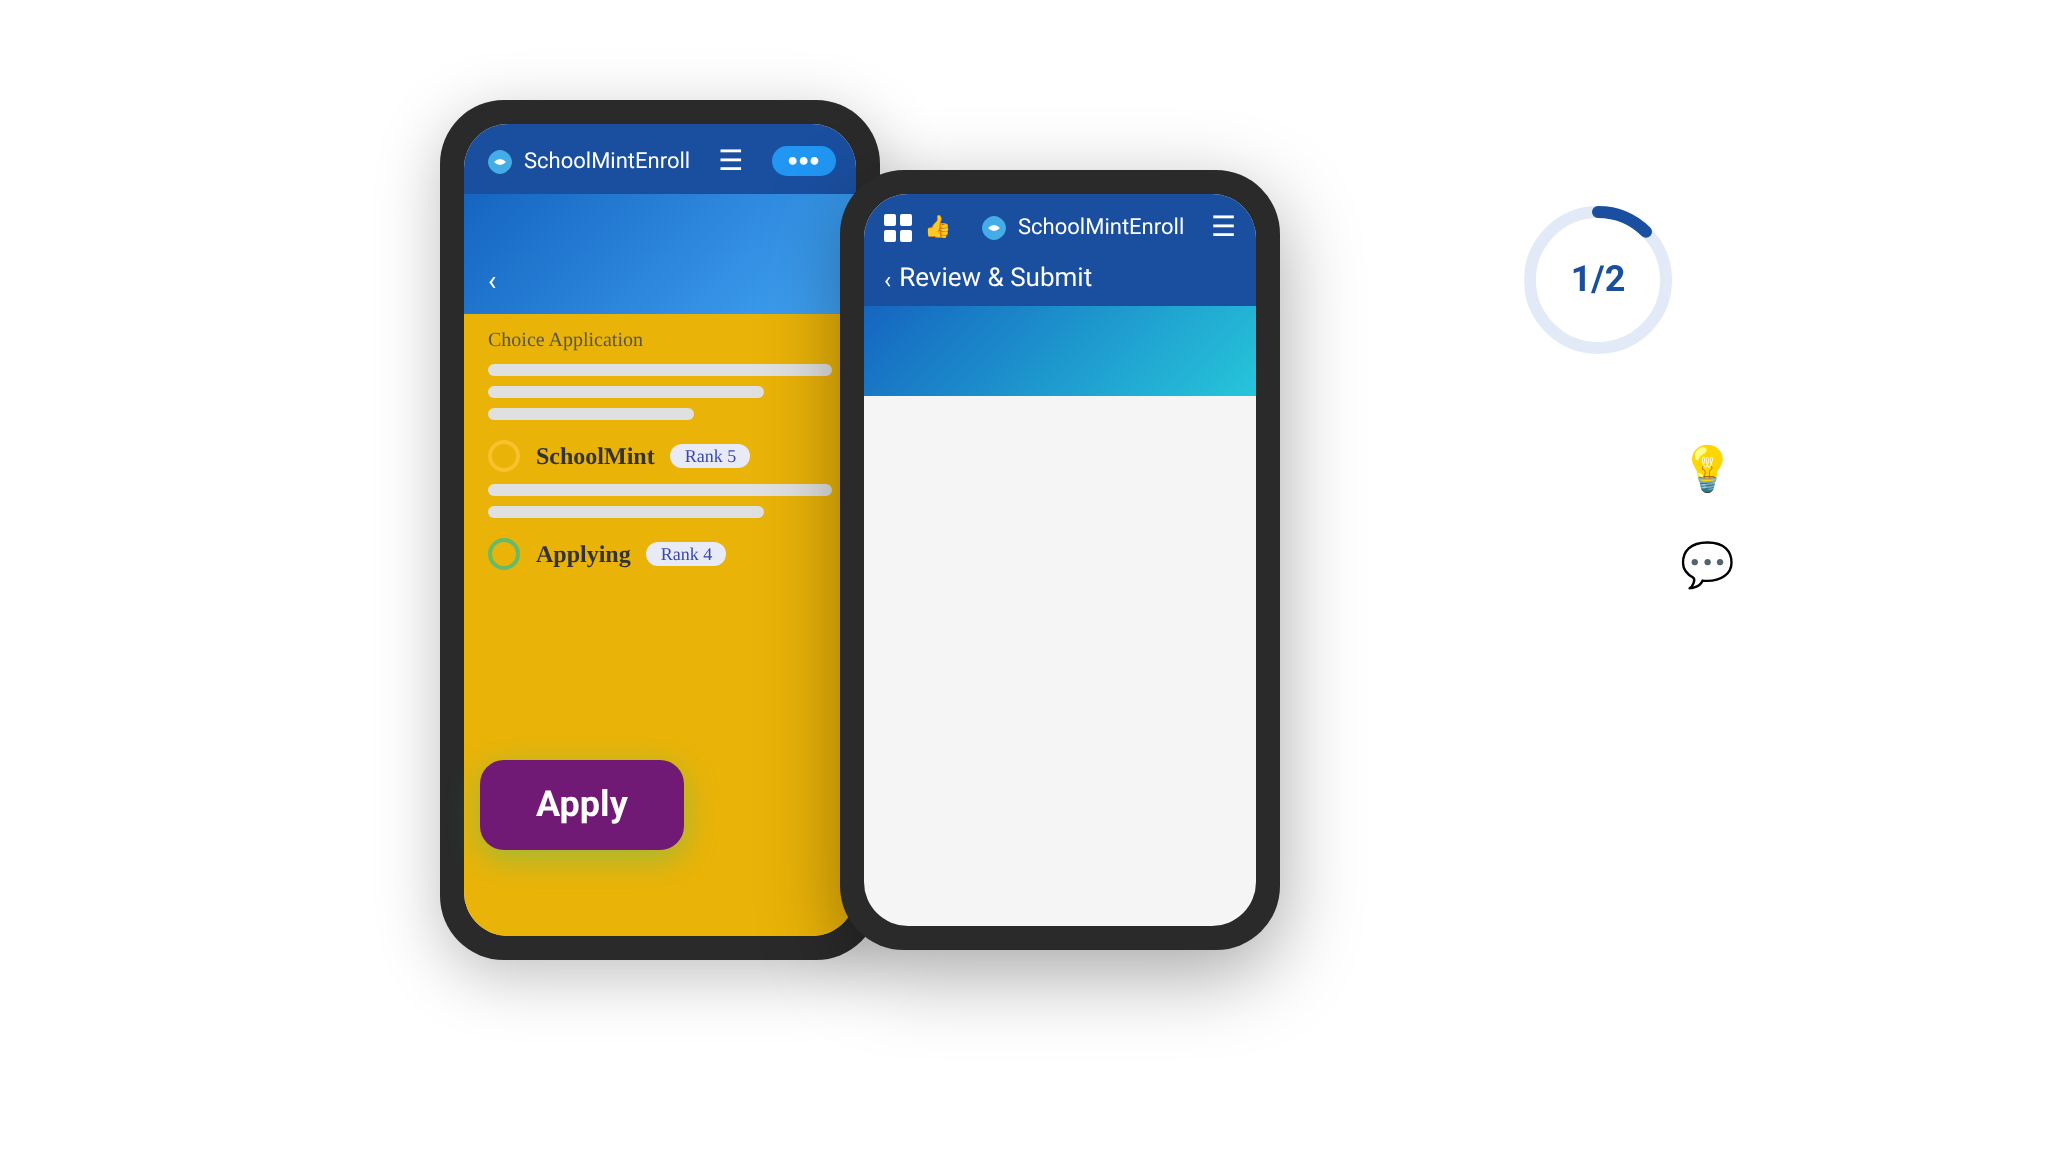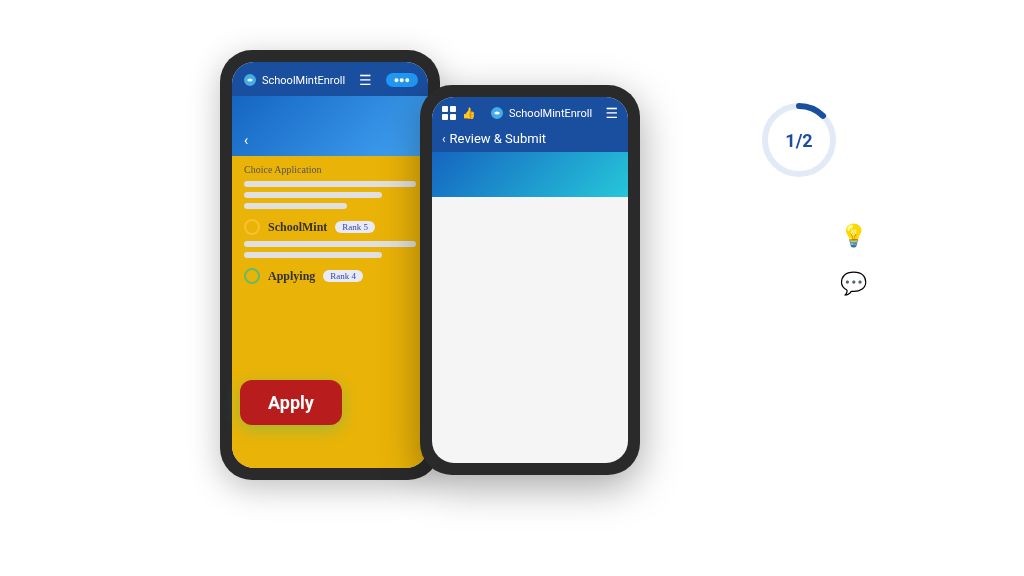--- a/index.html
+++ b/index.html
@@ -188,21 +188,21 @@
       font-size: 9px;
       color: #3949ab;
     }
 
     
     .apply-btn {
       position: absolute;
       left: 240px;
       top: 380px;
       z-index: 10;
-      background: #b91c1c;
+      background: #701a75;
       color: #fff;
       font-size: 18px;
       font-weight: 700;
       border-radius: 12px;
       padding: 12px 28px;
       box-shadow: 0 4px 16px rgba(38,194,129,0.4);
     }
 
     
     .phone2 {

